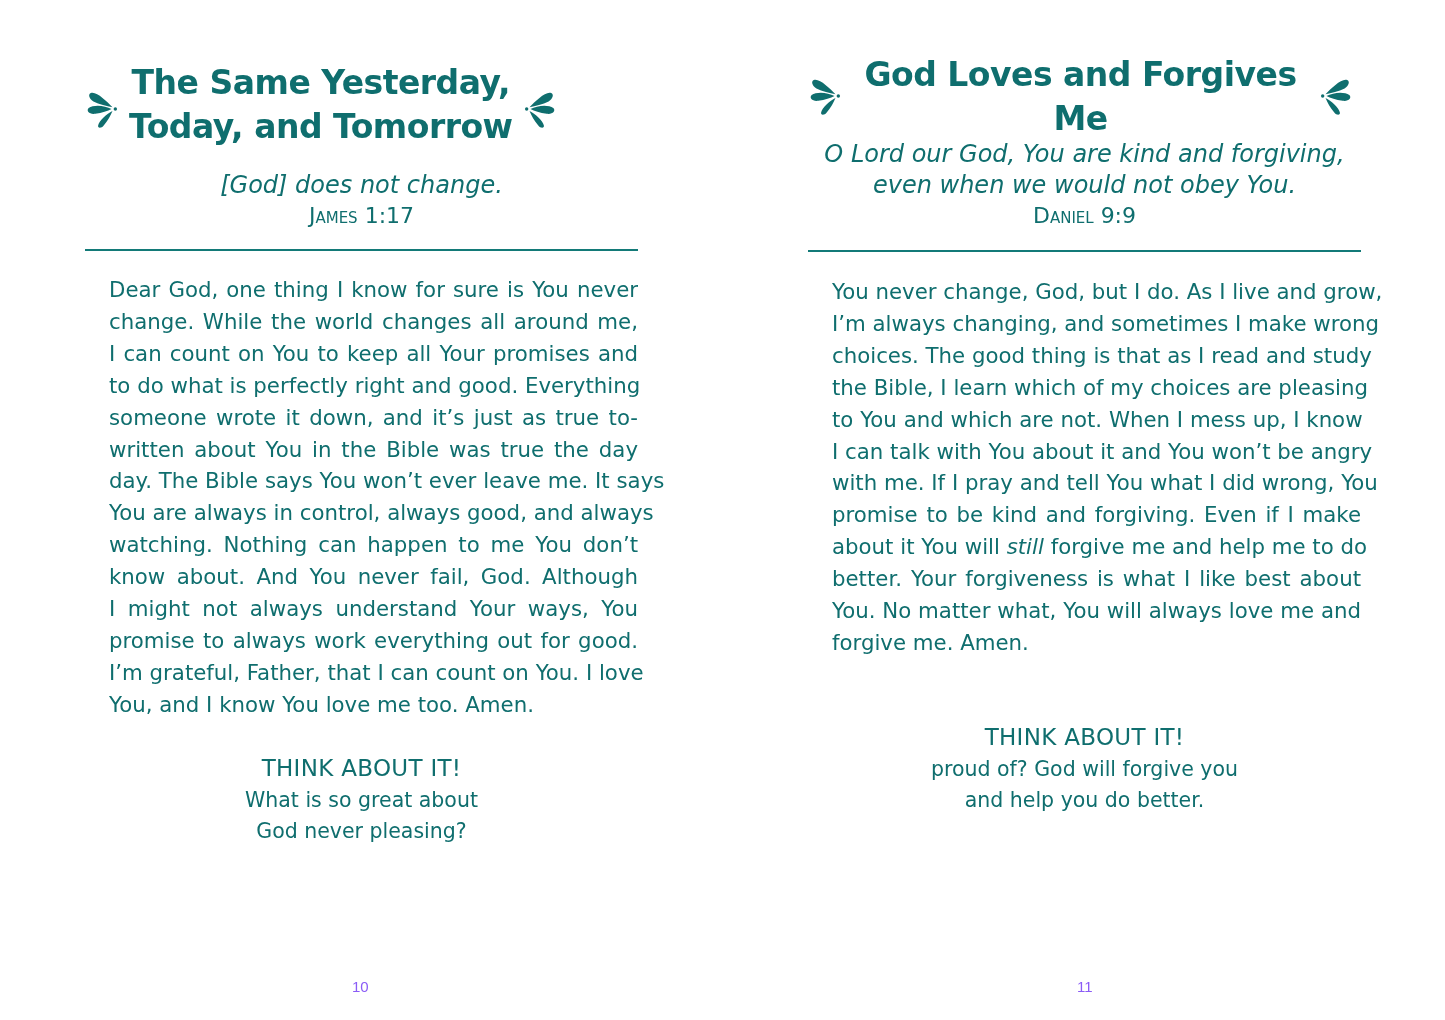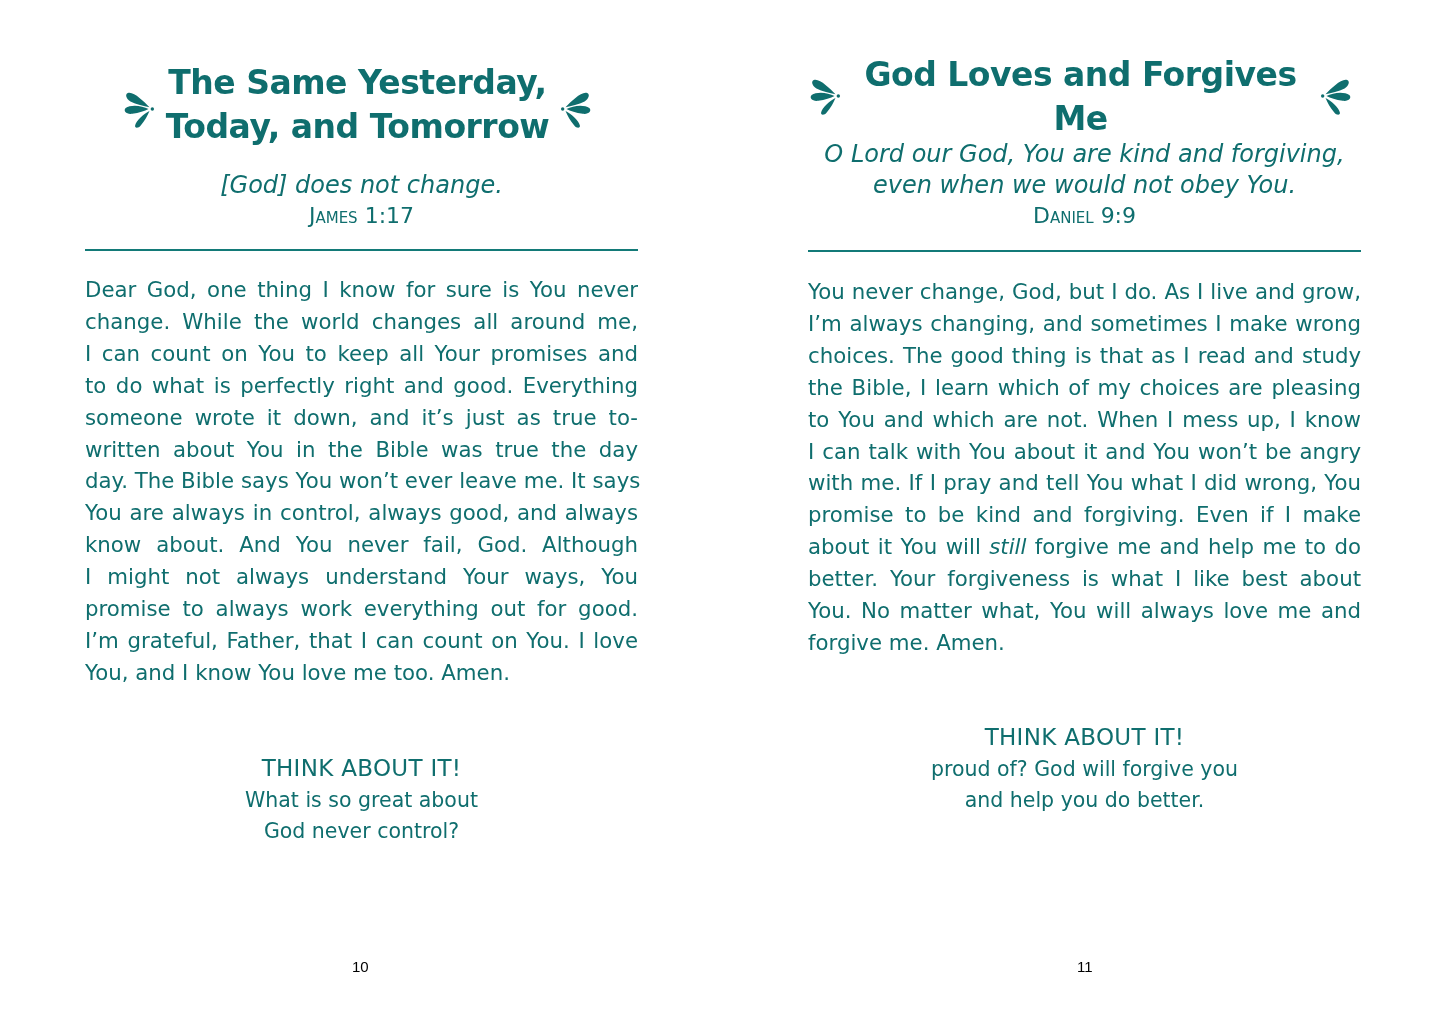--- a/index.html
+++ b/index.html
@@ -2,21 +2,21 @@
 <html><head>
 <meta charset="utf-8">
 <style>
   html, body { margin:0; padding:0; background:#ffffff; }
   body { width:1445px; height:1020px; position:relative; overflow:hidden;
          font-family:"Liberation Sans", sans-serif; color:#0f6e6e; }
   .page { position:absolute; top:0; height:1020px; }
   .page.left { left:85px; width:553px; }
   .page.right { left:808px; width:553px; }
 
-  .title-block { position:absolute; left:0; right:8px; display:flex; align-items:center; justify-content:center; }
+  .title-block { position:absolute; left:0; right:8px; display:flex; align-items:center; }
   .title { font-family:"DejaVu Sans", sans-serif; font-weight:bold; color:#0f6e6e;
            text-align:center; letter-spacing:-0.5px; }
   .left .title-block { top:60px; height:90px; }
   .left .title { font-size:33px; line-height:44px; }
   .right .title-block { top:72px; height:50px; }
   .right .title { font-size:33px; line-height:44px; }
 
   .orn { width:34px; height:40px; flex:none; }
   .left .orn.l { margin-right:10px; margin-top:10px; }
   .left .orn.r { margin-left:10px; margin-top:10px; }
@@ -28,33 +28,33 @@
   .verse .ref { font-size:22px; line-height:30px; font-variant:small-caps; color:#0f6e6e; }
   .left .verse { top:170px; }
   .right .verse { top:139px; }
 
   .rule { position:absolute; left:0; right:0; height:2px; background:#137a78; }
   .left .rule { top:249px; }
   .right .rule { top:250px; }
 
   .body { position:absolute; left:0; right:0; font-family:"DejaVu Sans", sans-serif;
           font-size:21.3px; line-height:31.9px; text-align:justify; color:#0f6e6e; }
-  .body .ln { display:block; text-align:justify; text-align-last:justify; white-space:nowrap; }
+  .body .ln { display:block; text-align:justify; text-align-last:justify; white-space:nowrap;margin-left:24px; }
   .body .ln.last { text-align-last:left; }
   .body .ln span { }
   .left .body { top:274px; }
   .right .body { top:276px; }
 
   .think { position:absolute; left:0; right:0; text-align:center; font-family:"DejaVu Sans", sans-serif; }
   .think .h { font-size:23px; line-height:34px; color:#0f6e6e; letter-spacing:0.3px; }
   .think .p { font-size:20.5px; line-height:31px; color:#0f6e6e; }
   .left .think { top:751px; }
   .right .think { top:720px; }
 
-  .pno { position:absolute; top:958px; font-family:"Liberation Sans", sans-serif; font-size:15px; color:#000000; }
+  .pno { position:absolute; top:978px; font-family:"Liberation Sans", sans-serif; font-size:15px; color:#8b5cf6; }
   .left .pno { left:267px; }
   .right .pno { left:269px; }
 </style>
 </head>
 <body>
 
 <svg width="0" height="0" style="position:absolute">
   <defs>
     <g id="flourish">
 
@@ -89,31 +89,32 @@
 
   <div class="body">
     <span class="ln">Dear God, one thing I know for sure is You never</span>
     <span class="ln">change. While the world changes all around me,</span>
     <span class="ln">I can count on You to keep all Your promises and</span>
     <span class="ln">to do what is perfectly right and good. Everything</span>
     <span class="ln">someone wrote it down, and it’s just as true to-</span>
     <span class="ln">written about You in the Bible was true the day</span>
     <span class="ln">day. The Bible says You won’t ever leave me. It says</span>
     <span class="ln">You are always in control, always good, and always</span>
+    <span class="ln">watching. Nothing can happen to me You don’t</span>
     <span class="ln">know about. And You never fail, God. Although</span>
     <span class="ln">I might not always understand Your ways, You</span>
     <span class="ln">promise to always work everything out for good.</span>
     <span class="ln">I’m grateful, Father, that I can count on You. I love</span>
     <span class="ln last">You, and I know You love me too. Amen.</span>
   </div>
 
   <div class="think">
     <div class="h">THINK ABOUT IT!</div>
     <div class="p">What is so great about</div>
-    <div class="p">God never control?</div>
+    <div class="p">God never pleasing?</div>
   </div>
 
   <div class="pno">10</div>
 </div>
 
 <div class="page right">
   <div class="title-block">
     <svg class="orn l" viewBox="0 0 34 42">
         <use href="#flourish"></use>
       </svg>

